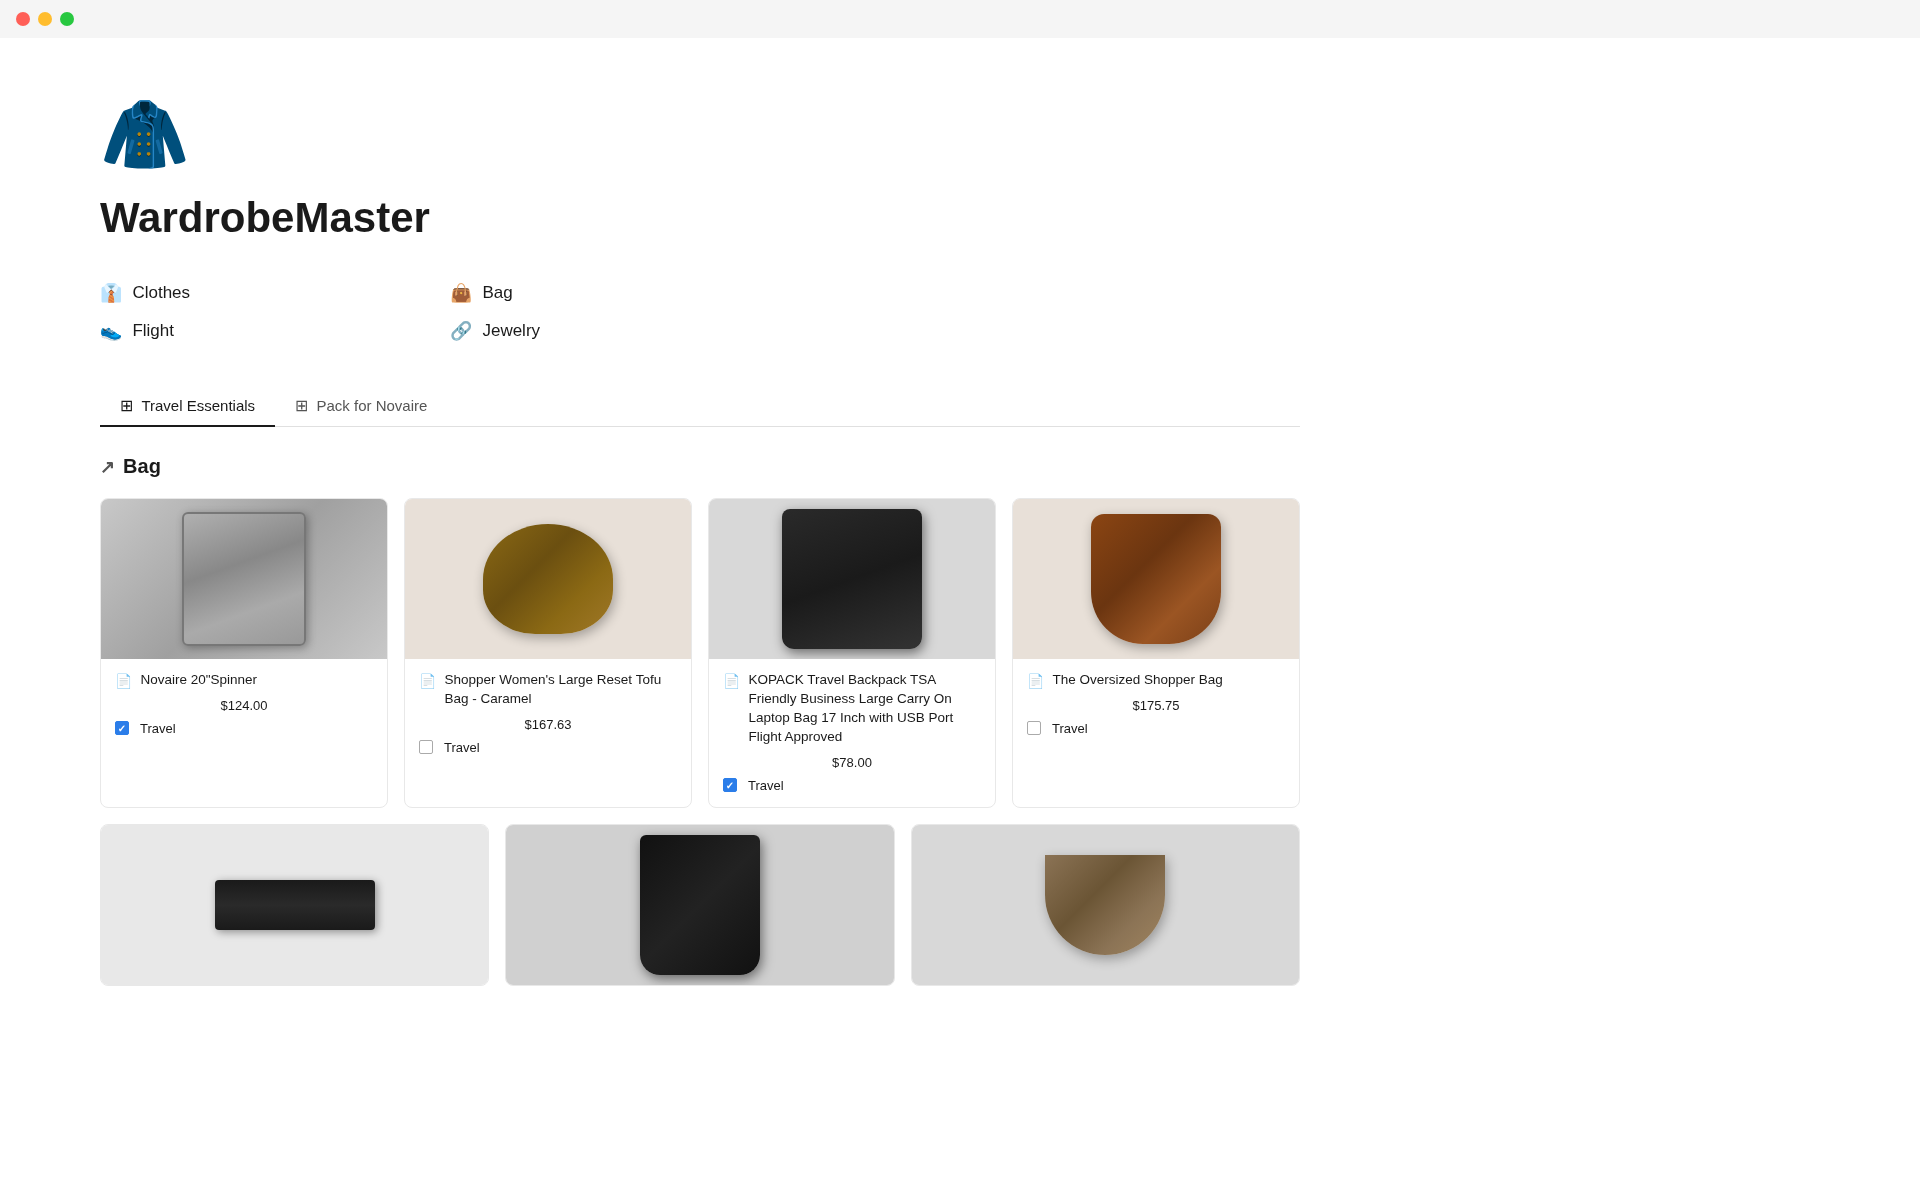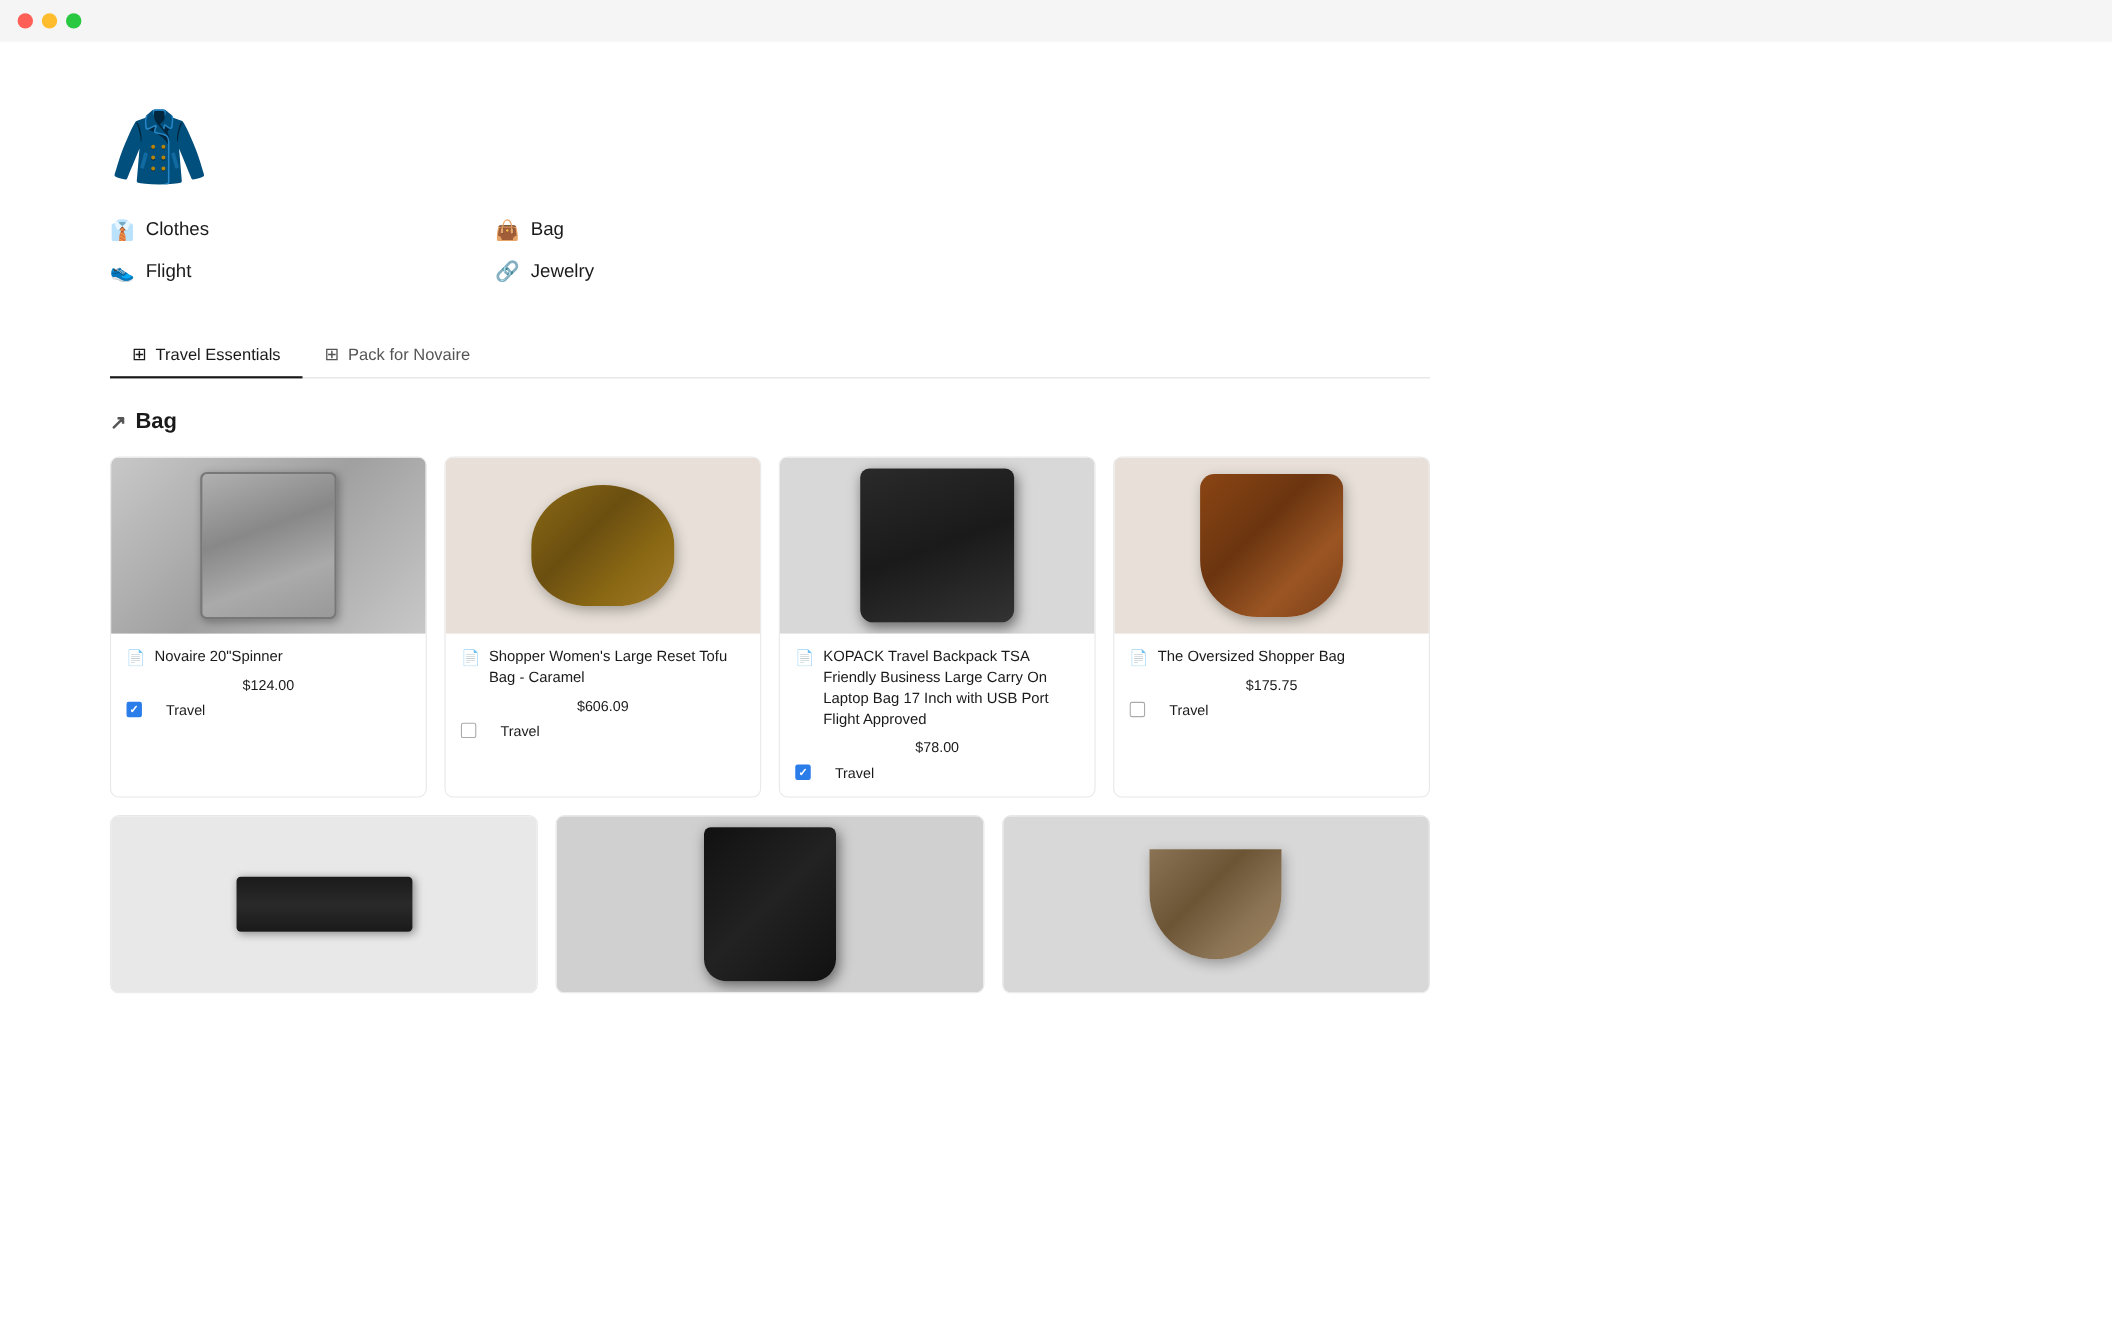--- a/index.html
+++ b/index.html
@@ -247,21 +247,21 @@
     }
     .card-price {
       font-size: 13px;
       color: #1a1a1a;
       margin-bottom: 8px;
       text-align: center;
     }
     .card-tag {
       display: flex;
       align-items: center;
-      gap: 22px;
+      gap: 11px;
       font-size: 13px;
       color: #1a1a1a;
     }
     .checkbox {
       width: 14px; height: 14px;
       border: 1.5px solid #aaa;
       border-radius: 2px;
       display: inline-flex;
       align-items: center;
       justify-content: center;
@@ -291,20 +291,21 @@
 <div class="titlebar">
   <span class="traffic-light tl-red"></span>
   <span class="traffic-light tl-yellow"></span>
   <span class="traffic-light tl-green"></span>
 </div>
 
 <div class="main">
 
   <span class="app-icon">🧥</span>
 
+  <h1 class="app-title">WardrobeMaster</h1>
 
   <div class="categories">
     <div class="category-item">
       <span class="cat-icon">👔</span>
       <span>Clothes</span>
     </div>
     <div class="category-item">
       <span class="cat-icon">👜</span>
       <span>Bag</span>
     </div>
@@ -351,21 +352,21 @@
       </div>
     </div>
 
     <div class="card">
       <div class="card-image img-brown-bag"></div>
       <div class="card-content">
         <div class="card-title-row">
           <span class="doc-icon">📄</span>
           <span class="card-title">Shopper Women's Large Reset Tofu Bag - Caramel</span>
         </div>
-        <div class="card-price">$606.09</div>
+        <div class="card-price">$167.63</div>
         <div class="card-tag">
           <span class="checkbox"></span>
           <span>Travel</span>
         </div>
       </div>
     </div>
 
     <div class="card">
       <div class="card-image img-backpack"></div>
       <div class="card-content">

